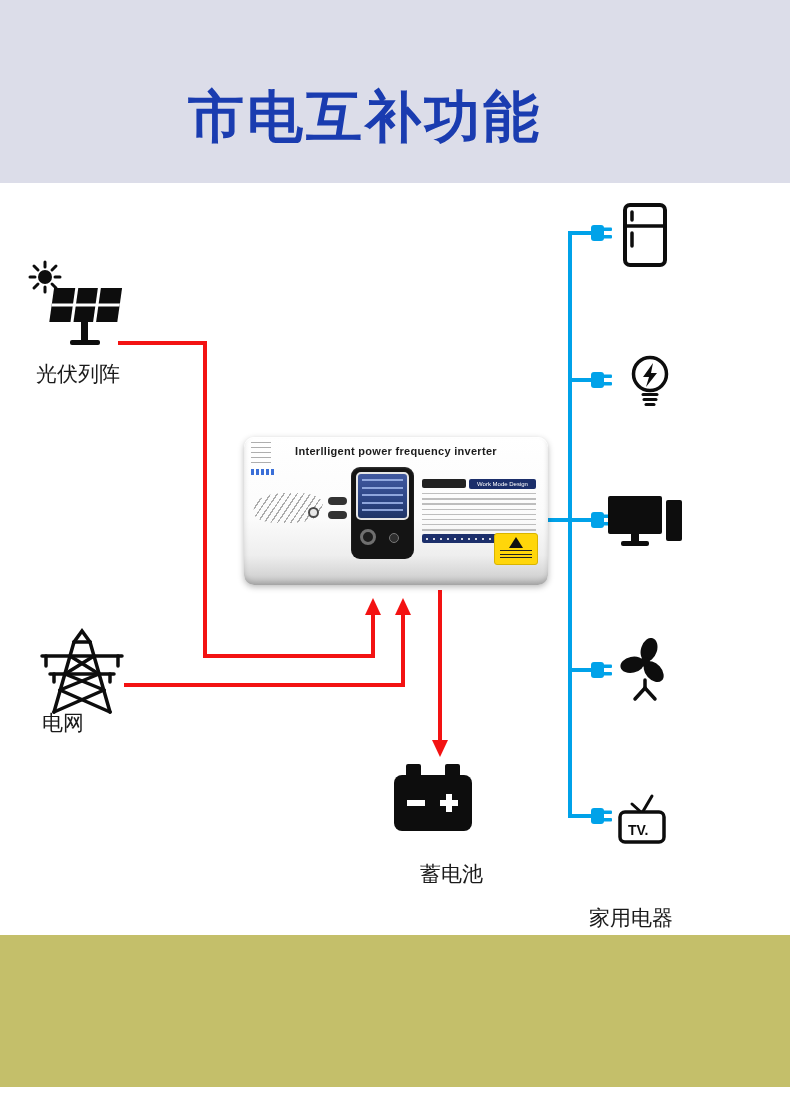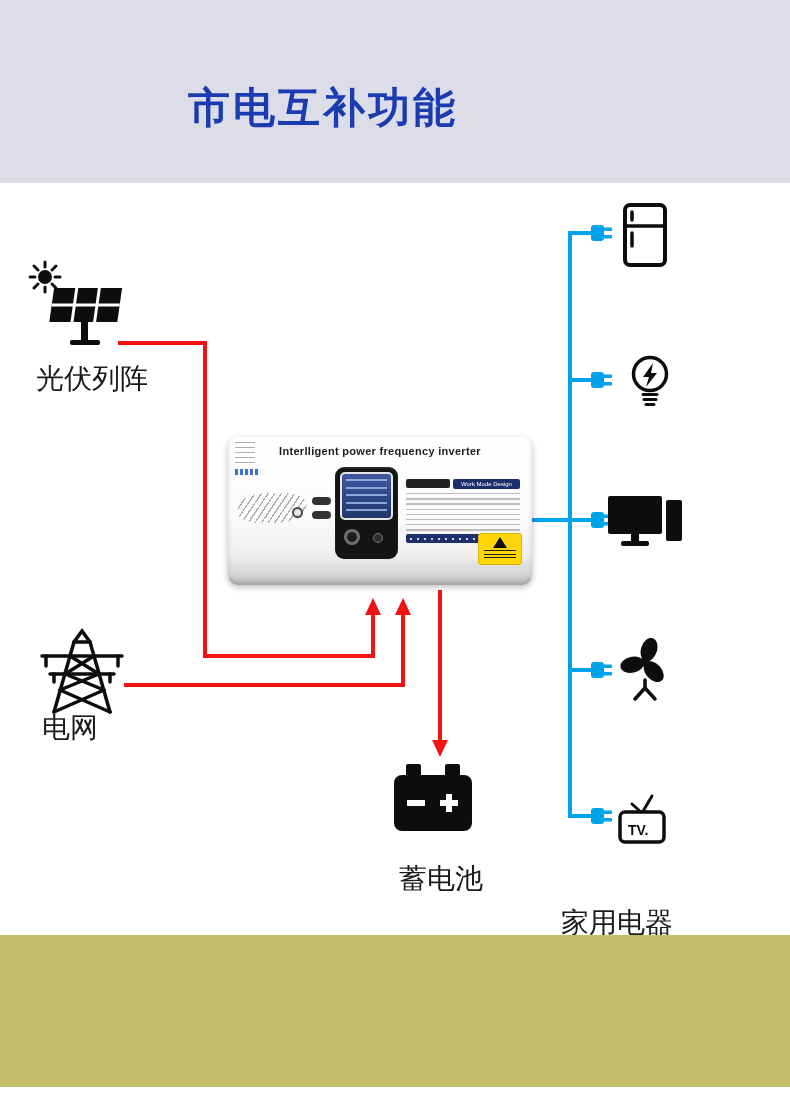--- a/index.html
+++ b/index.html
@@ -2,33 +2,33 @@
 <html><head>
 <meta charset="utf-8">
 <style>
   * { margin:0; padding:0; box-sizing:border-box; }
   html,body { background:#ffffff; }
   body { font-family:"Liberation Sans", sans-serif; }
   .canvas { position:relative; width:790px; height:1120px; background:#ffffff; overflow:hidden; }
 
   
   .top-band { position:absolute; left:0; top:0; width:790px; height:183px; background:#dcdde9; }
-  .page-title { position:absolute; left:188px; top:80px; font-size:42px; font-weight:bold; color:#1a3cb0; letter-spacing:3px; white-space:nowrap; }
+  .page-title { position:absolute; left:188px; top:80px; font-size:56px; font-weight:bold; color:#1a3cb0; letter-spacing:3px; white-space:nowrap; }
   .bottom-band { position:absolute; left:0; top:935px; width:790px; height:152px; background:#c4bf6a; }
 
   
   .wires { position:absolute; left:0; top:0; width:790px; height:1120px; pointer-events:none; }
 
   
   .node { position:absolute; }
-  .node-label { position:absolute; font-size:28px; color:#1a1a1a; white-space:nowrap; }
+  .node-label { position:absolute; font-size:21px; color:#1a1a1a; white-space:nowrap; }
   .center { text-align:right; }
 
   
-  .inverter { position:absolute; left:228px; top:437px; width:304px; height:148px; border-radius:10px;
+  .inverter { position:absolute; left:244px; top:437px; width:304px; height:148px; border-radius:10px;
     background:linear-gradient(180deg,#ffffff 0%,#fbfbfb 55%,#eeeeee 80%,#d6d6d6 93%,#bdbdbd 100%);
     box-shadow:0 2px 6px rgba(0,0,0,.28), inset 0 1px 0 rgba(255,255,255,.9), inset 0 -3px 5px rgba(0,0,0,.15); }
   .inv-title { position:absolute; left:0; top:8px; width:100%; text-align:center; font-size:11px; font-weight:bold; color:#1c1c1c; letter-spacing:.3px; }
   .inv-corner { position:absolute; left:7px; top:5px; width:20px; height:24px;
     background:repeating-linear-gradient(180deg,#9a9a9a 0 1.4px, transparent 1.4px 5px); opacity:.8; }
   .inv-logo2 { position:absolute; left:7px; top:32px; width:24px; height:6px;
     background:repeating-linear-gradient(90deg,#3a6fd8 0 3px, transparent 3px 5px); }
   .inv-vents { position:absolute; left:10px; top:56px; width:68px; height:30px; border-radius:40%;
     background:repeating-linear-gradient(115deg,#8f8f8f 0 1.4px, transparent 1.4px 6px); opacity:.75; transform:skewX(-12deg); }
   .inv-btn-round { position:absolute; left:64px; top:70px; width:11px; height:11px; border:2px solid #4a4a4a; border-radius:50%; background:#e8e8e8; }

